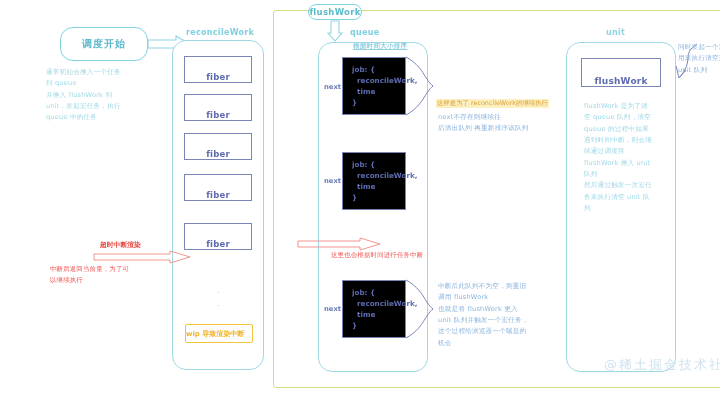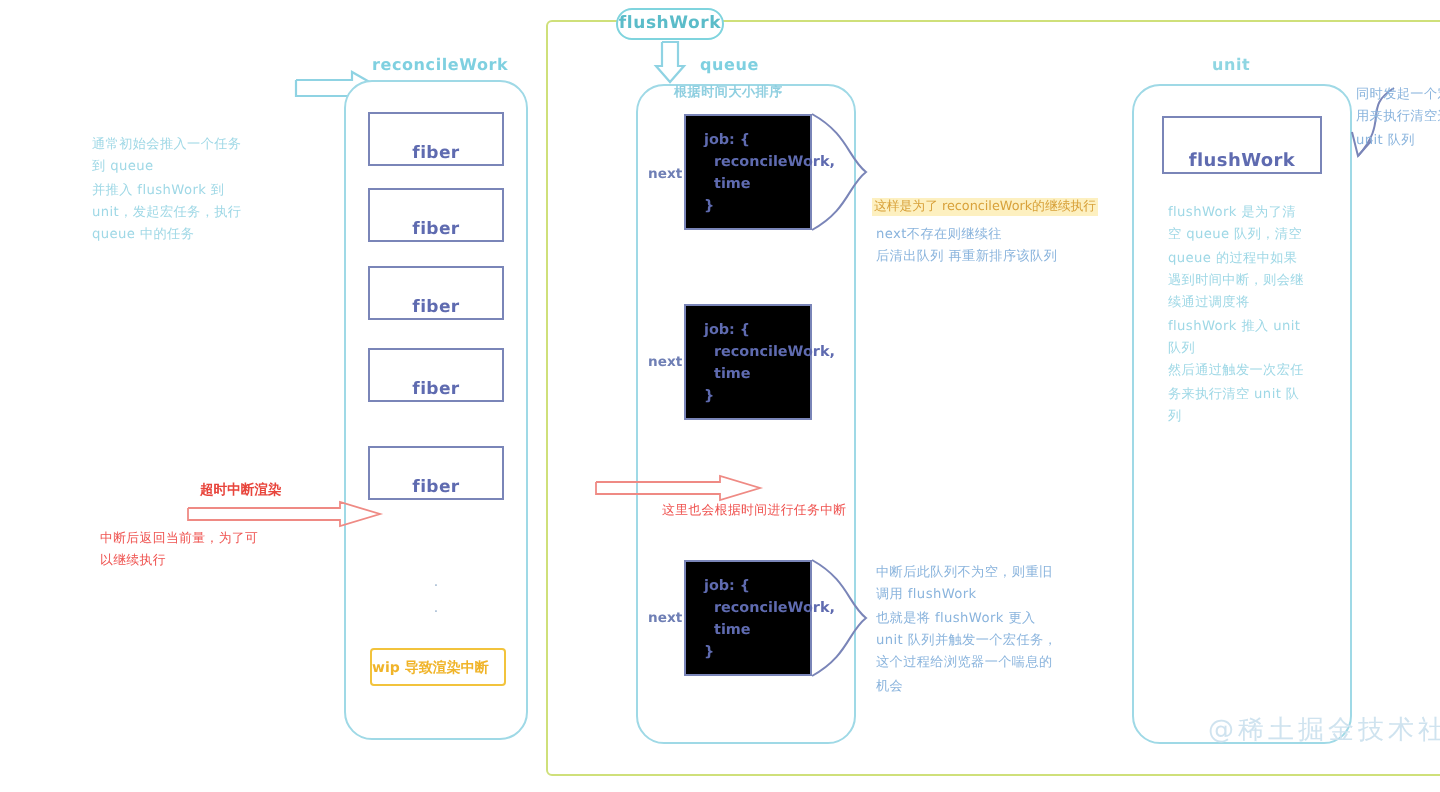--- a/index.html
+++ b/index.html
@@ -83,20 +83,23 @@
 <body>
 
 <div id="canvas">
 
   <div class="abs panel-outline" style="left:245px;top:10px;width:455px;height:378px;"></div>
 
   <div class="abs panel-label" style="left:280px;top:4px;width:54px;height:16px;">
     <span>flushWork</span>
   </div>
 
+  <div class="abs title-start" style="left:32px;top:27px;width:88px;height:34px;">
+    <span>调度开始</span>
+  </div>
 
   <svg class="abs" style="left:118px;top:35px;width:46px;height:22px;">
     <polyline points="2,5 30,5 30,1 44,9 30,17 30,13 2,13 2,5" fill="none" stroke="#8fd3e3" stroke-width="1.1"></polyline>
   </svg>
 
   <div class="abs para" style="left:18px;top:67px;width:120px;">通常初始会推入一个任务
 到 queue
 并推入 flushWork 到
 unit，发起宏任务，执行
 queue 中的任务</div>
@@ -138,21 +141,21 @@
 以继续执行</div>
 
   <svg class="abs" style="left:300px;top:20px;width:16px;height:22px;">
     <polyline points="3,1 3,13 0,13 7,21 14,13 11,13 11,1 3,1" fill="none" stroke="#8fd3e3" stroke-width="1.1"></polyline>
   </svg>
 
   <div class="abs cap" style="left:322px;top:28px;">queue</div>
 
   <div class="abs round-box" style="left:290px;top:42px;width:110px;height:330px;"></div>
 
-  <div class="abs cap" style="left:309px;top:42px;font-size:6.5px;color:#8fcfe0;">根据时间大小排序</div>
+  <div class="abs cap" style="left:325px;top:42px;font-size:6.5px;color:#8fcfe0;text-decoration:underline;">根据时间大小排序</div>
 
   <div class="abs next-lbl" style="left:296px;top:83px;">next</div>
   <div class="abs node-wide" style="left:314px;top:57px;width:64px;height:58px;">
     <span class="ln">job: {</span>
     <span class="ln">  reconcileWork,</span>
     <span class="ln">  time</span>
     <span class="ln">}</span>
   </div>
 
   <svg class="abs" style="left:378px;top:57px;width:30px;height:60px;">

